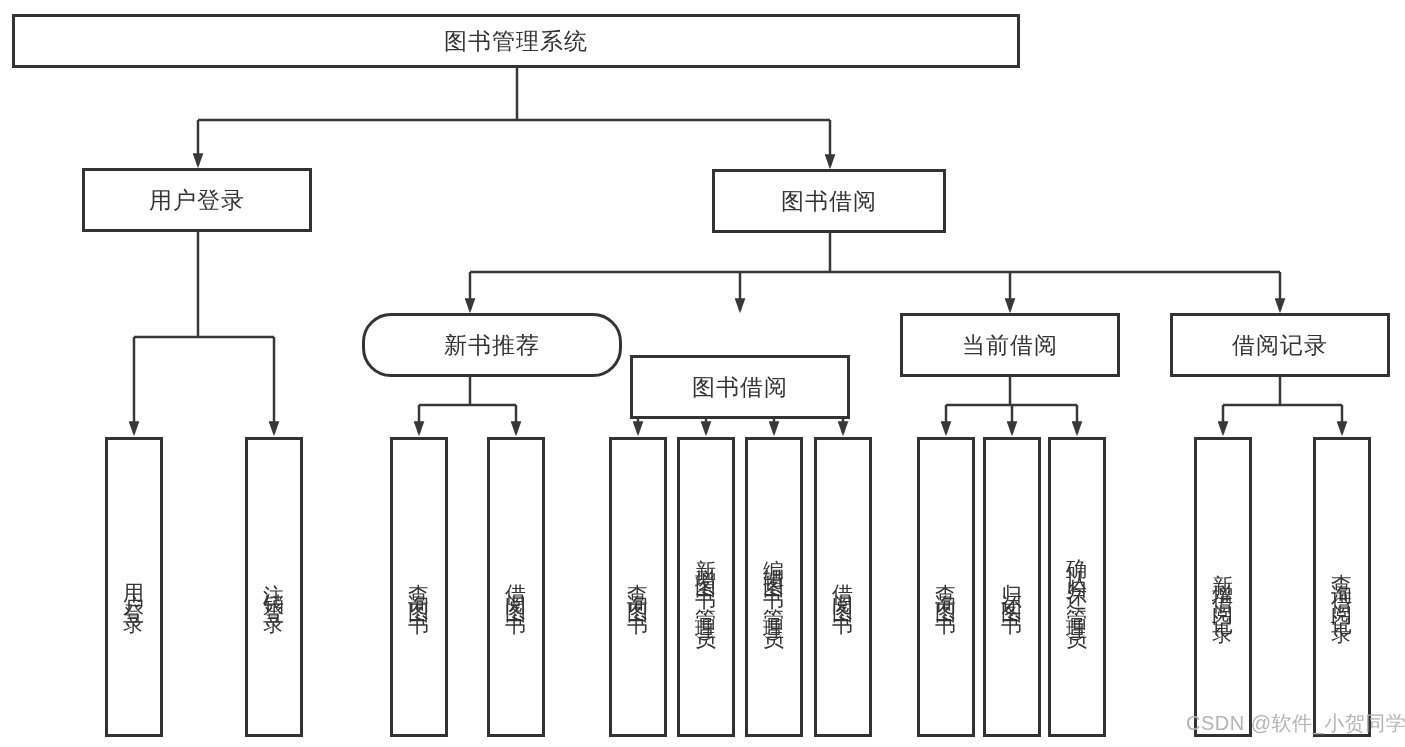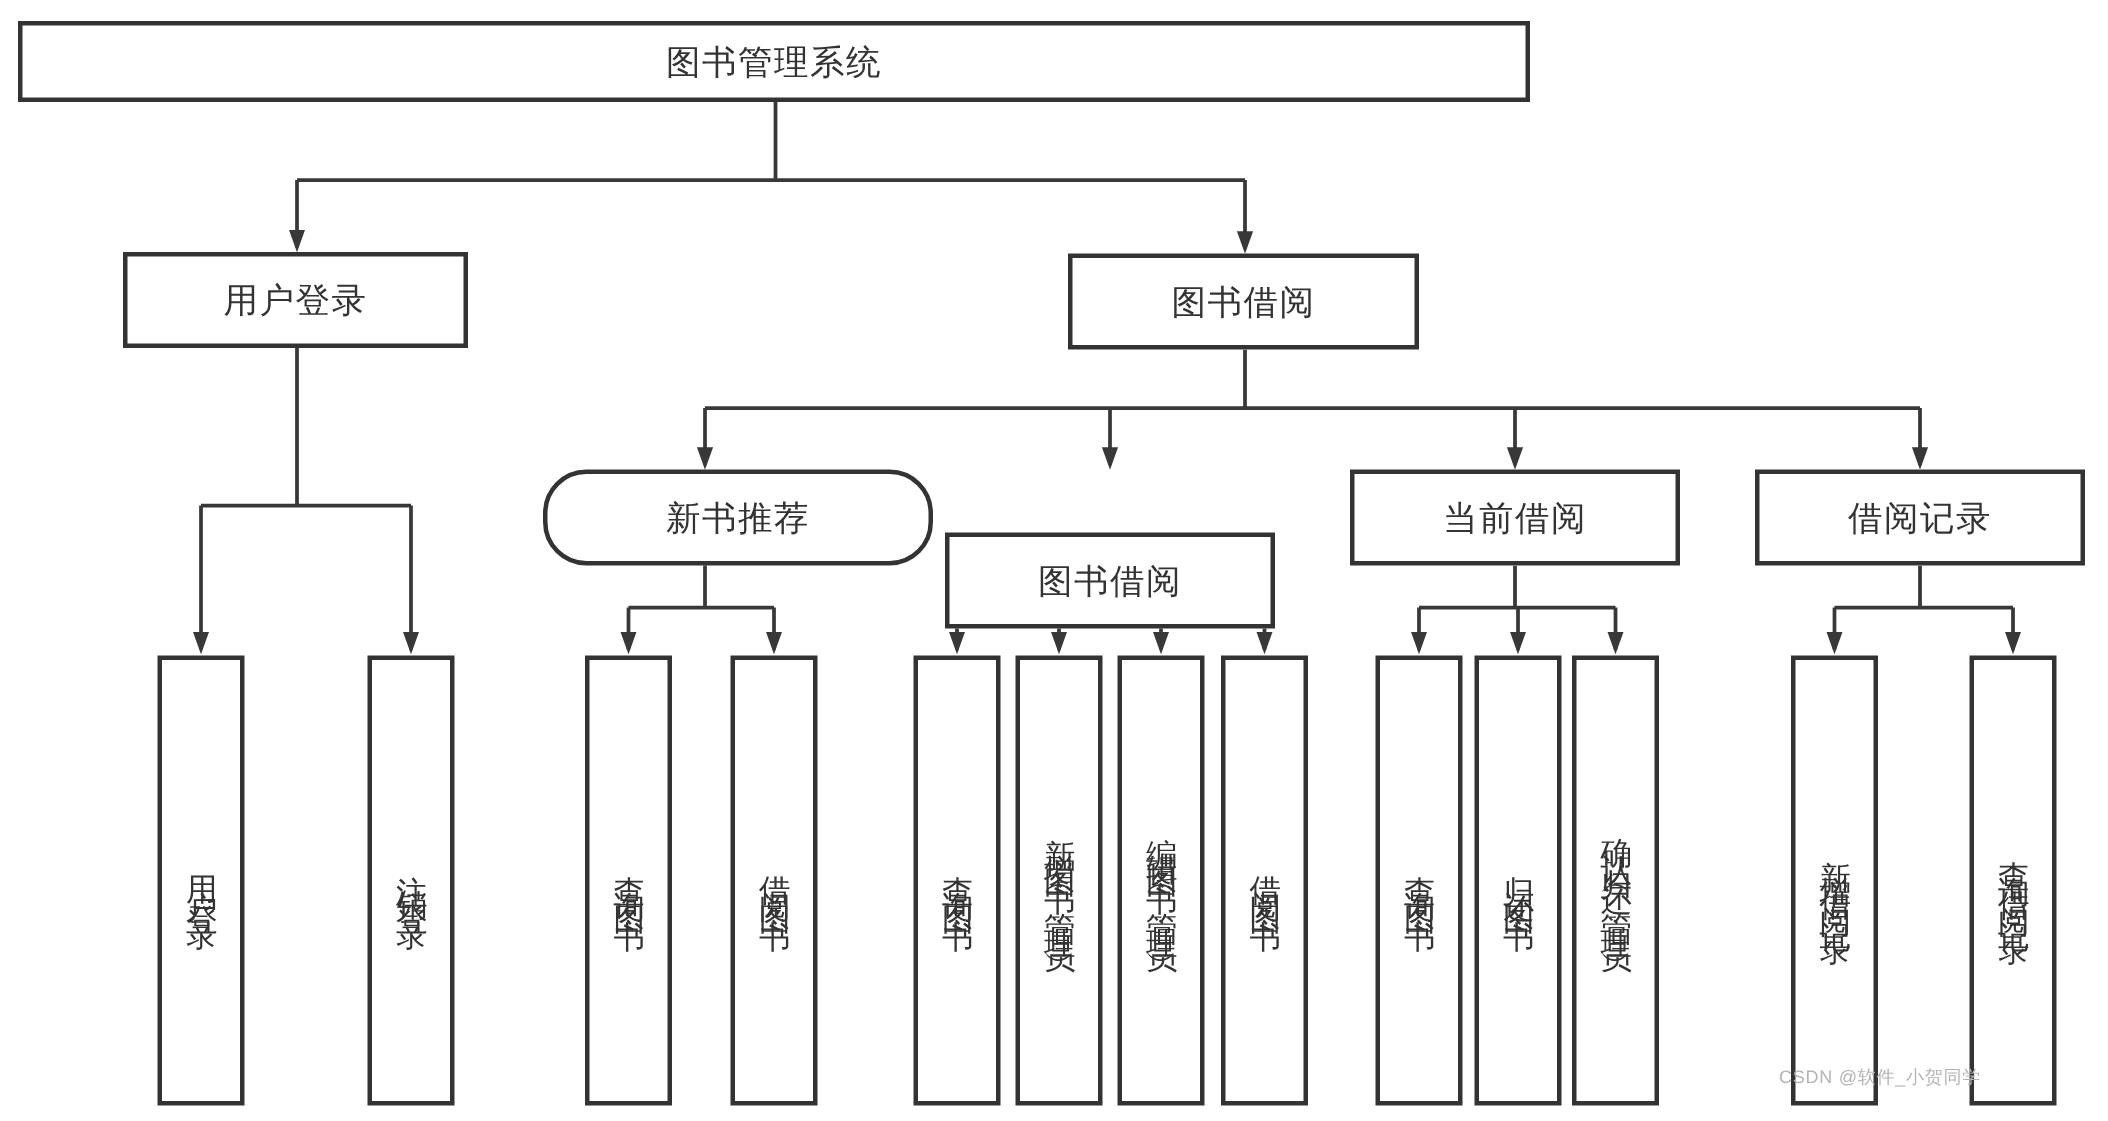--- a/index.html
+++ b/index.html
@@ -41,21 +41,21 @@
     text-orientation: mixed;
     font-size: 21px;
     letter-spacing: 10px;
     line-height: 1;
     white-space: nowrap;
   }
   .watermark {
     position: absolute;
     left: 1186px;
     top: 710px;
-    font-size: 12px;
+    font-size: 20px;
     color: #b3b3b3;
     letter-spacing: 0.5px;
     z-index: 5;
     pointer-events: none;
     white-space: nowrap;
   }
 </style>
 </head>
 <body>
 

